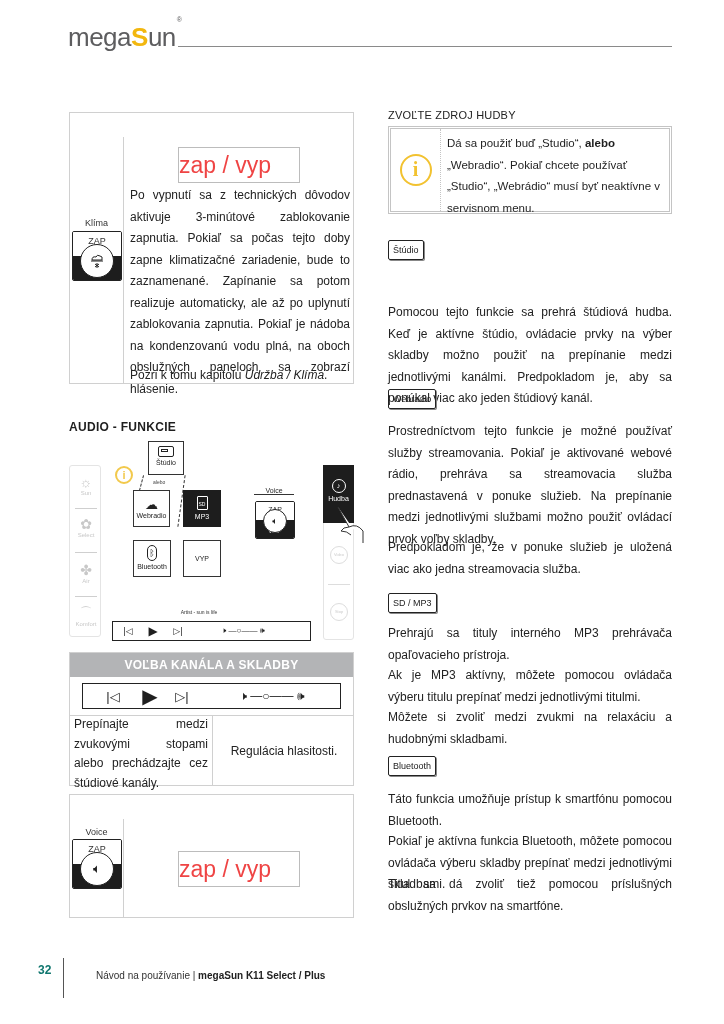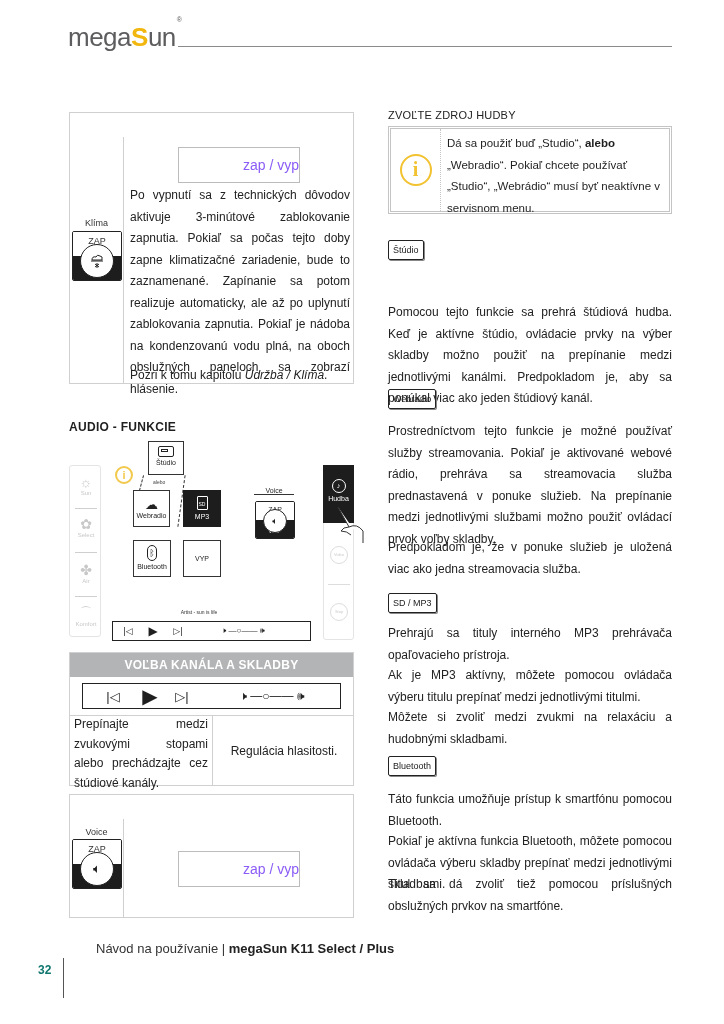--- a/index.html
+++ b/index.html
@@ -8,21 +8,21 @@
 
   
   .logo { position: absolute; left: 68px; top: 22px; font-size: 26px; letter-spacing: -0.5px; color: #5d5d5f; font-family: "Liberation Sans", sans-serif; }
   .logo .s { color: #f2b70f; font-weight: bold; }
   .logo sup { font-size: 7px; position: relative; top: -14px; margin-left: 1px; }
   .header-rule { position: absolute; left: 178px; top: 46px; width: 494px; height: 1px; background: #8a8a8a; }
 
   
   .box { position: absolute; left: 69px; width: 285px; border: 1px solid #d0d0d0; }
   .box-head { height: 24px; background: #b3b4b6; color: #ffffff; font-weight: bold; font-size: 12px; text-align: center; line-height: 24px; letter-spacing: 0.3px; }
-  .zv { border: 1px solid #bcbcbc; font-size: 14px; text-align: right; color: #8b5cf6; }
+  .zv { border: 1px solid #bcbcbc; font-size: 23px; text-align: left; color: #ef4444; }
 
   .toggle { position: absolute; width: 50px; border: 1px solid #222; border-radius: 2px; overflow: hidden; }
   .toggle .top { height: 24px; background: #fff; font-size: 9px; text-align: center; padding-top: 4px; color: #333; }
   .toggle .bot { height: 24px; background: #1d1d1d; font-size: 9px; text-align: center; color: #fff; padding-top: 9px; }
   .toggle .knob { position: absolute; left: 50%; top: 12px; width: 34px; height: 34px; margin-left: -17px; border-radius: 50%; border: 1px solid #222; background: #fff; display: flex; align-items: center; justify-content: center; }
 
   .para { font-size: 12px; line-height: 21.5px; text-align: justify; color: #222; }
 
   
   .audio-title { position: absolute; left: 69px; top: 420px; font-size: 12px; font-weight: bold; letter-spacing: 0.3px; }
@@ -41,21 +41,21 @@
   .rcol { position: absolute; left: 388px; width: 284px; }
   .tagbtn { position: absolute; left: 388px; border: 1px solid #222; border-radius: 2px; font-size: 9px; padding: 0 4px; height: 20px; line-height: 18px; color: #222; box-shadow: 1px 1px 0 #888; }
   .r-title { font-size: 11px; letter-spacing: 0.2px; color: #222; }
   .infobox { position: absolute; left: 388px; top: 126px; width: 284px; height: 88px; border: 3px double #c4c4c4; display: flex; }
   .infobox .ic { width: 50px; border-right: 1px dotted #c4c4c4; display: flex; align-items: center; justify-content: center; }
   .infobox .tx { flex: 1; padding: 4px 6px; font-size: 11.5px; line-height: 21.5px; }
 
   
   .pg-num { position: absolute; left: 38px; top: 963px; font-size: 12px; font-weight: bold; color: #0f766e; }
   .pg-rule { position: absolute; left: 63px; top: 958px; width: 1px; height: 40px; background: #555; }
-  .pg-text { position: absolute; left: 72px; top: 941px; font-size: 13px; color: #333; padding-left: 24px; }
+  .pg-text { position: absolute; left: 72px; top: 970px; font-size: 10px; color: #333; padding-left: 24px; }
   .pg-text b { color: #222; }
 </style>
 </head>
 <body>
 
 <div class="logo"><span>mega</span><span class="s">S</span><span>un</span><sup>®</sup></div>
 <div class="header-rule"></div>
 
 <div class="box" style="top:112px;height:272px;">
   <div style="position:absolute;left:53px;top:24px;width:1px;height:246px;background:#d0d0d0;"></div>

